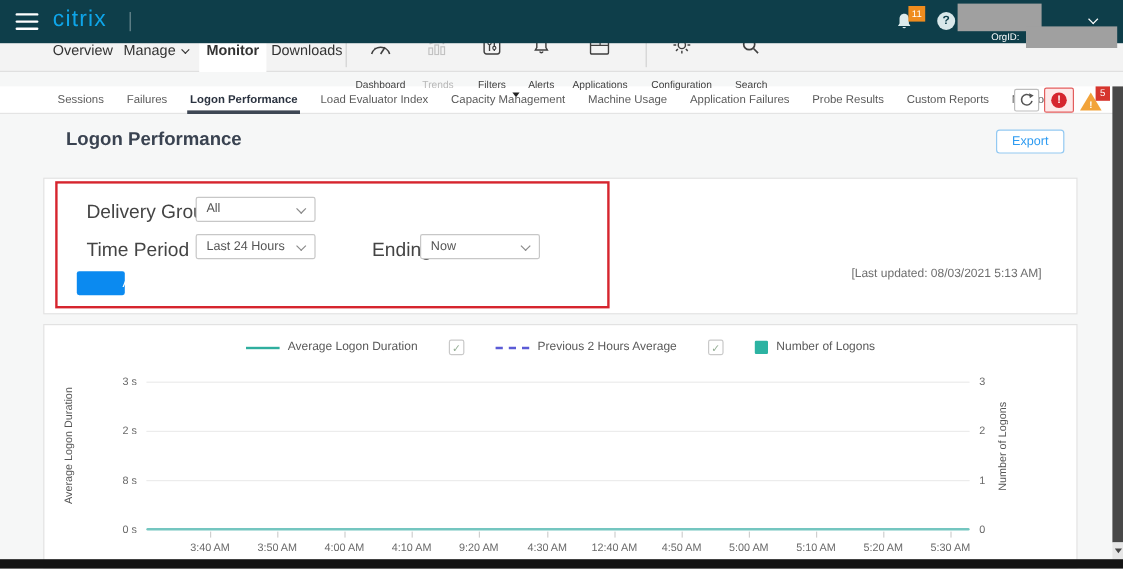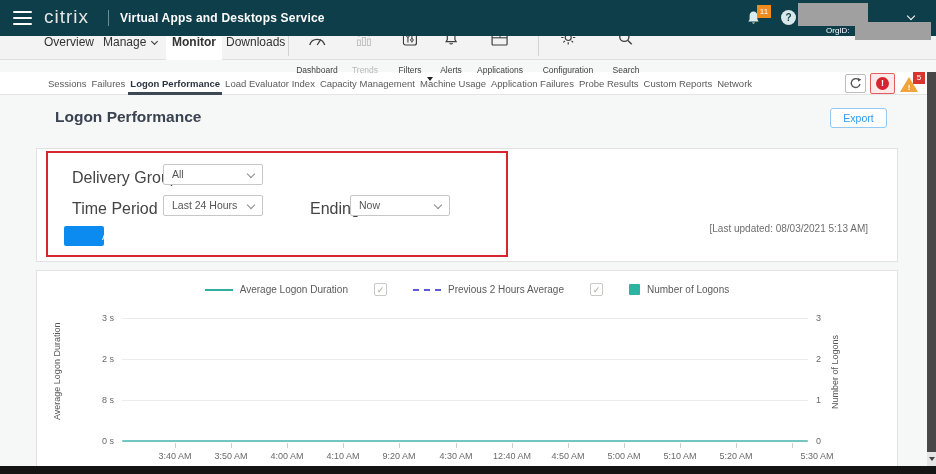--- a/index.html
+++ b/index.html
@@ -3,21 +3,21 @@
 <meta charset="utf-8">
 <style>
   * { margin:0; padding:0; box-sizing:border-box; }
   body { font-family:"Liberation Sans", sans-serif; background:#fff; }
   .screen { position:relative; width:936px; height:474px; overflow:hidden; background:#f6f7f7; }
 
   
   .topbar { position:absolute; left:0; top:0; width:936px; height:36px; background:#0e3e4a; z-index:4; }
   .hamburger { position:absolute; left:13px; top:11px; width:19px; height:14px; cursor:pointer; }
   .hamburger span { display:block; width:19px; height:2.4px; background:#fff; border-radius:1px; margin-bottom:3.4px; }
-  .logo { position:absolute; left:44px; top:6px; font-size:19px; letter-spacing:1px; color:#e5e5e5; }
+  .logo { position:absolute; left:44px; top:6px; font-size:19px; letter-spacing:1px; color:#0ea5e9; }
   .logo-div { position:absolute; left:108px; top:10px; width:1px; height:16px; background:rgba(255,255,255,.4); }
   .product { position:absolute; left:120px; top:11px; font-size:12px; font-weight:bold; color:#fff; letter-spacing:.2px; }
   .bell-badge { position:absolute; left:757px; top:5px; min-width:14px; height:13px; background:#ef8c1e; color:#fff;
                 font-size:8px; line-height:13px; text-align:center; padding:0 1px; }
   .help-circle { position:absolute; left:781px; top:10px; width:15px; height:15px; border-radius:50%; background:#d9e8ea;
                  color:#0e3e4a; font-size:10px; font-weight:bold; text-align:center; line-height:15px; }
   .redact { position:absolute; background:#a0a0a0; z-index:6; }
   .redact1 { left:798px; top:3px; width:70px; height:23px; }
   .redact2 { left:855px; top:22px; width:76px; height:18px; }
   .org-label { position:absolute; left:826px; top:26px; font-size:8px; color:#fff; z-index:7; }
@@ -33,21 +33,21 @@
   .navdiv { position:absolute; top:4px; width:1px; height:28px; background:#d2d2d2; }
   .tool { position:absolute; top:5px; transform:translateX(-50%); text-align:center; color:#3f3f3f; cursor:pointer; }
   .tool .ic { height:17px; display:flex; align-items:flex-end; justify-content:center; }
   .tool .lb { font-size:8.5px; margin-top:19px; white-space:nowrap; }
   .tool.disabled { color:#b8b8b8; }
   .filters-caret { position:absolute; left:427px; top:53px; width:0; height:0;
                    border-left:3px solid transparent; border-right:3px solid transparent; border-top:4px solid #222; }
 
   
   .subnav { position:absolute; left:0; top:72px; width:936px; height:23px; background:#fff; border-bottom:1px solid #e4e4e4; z-index:2; }
-  .tabs { position:absolute; left:48px; top:0; height:23px; display:flex; gap:5px; align-items:center; font-size:9.5px; color:#5a5a5a; }
+  .tabs { position:absolute; left:48px; top:0; height:23px; display:flex; gap:19px; align-items:center; font-size:9.5px; color:#5a5a5a; }
   .tab { position:relative; height:23px; line-height:23px; white-space:nowrap; cursor:pointer; }
   .tab.active { color:#2b3340; font-weight:bold; }
   .tab.active::after { content:""; position:absolute; left:-2px; right:-2px; bottom:0; height:3px; background:#3e4754; }
   .refresh-btn { position:absolute; left:845px; top:74px; width:21px; height:19px; border:1px solid #bdbdbd; border-radius:2px;
                  background:#fff; display:flex; align-items:center; justify-content:center; cursor:pointer; z-index:3; }
   .error-btn { position:absolute; left:870px; top:73px; width:25px; height:21px; border:1px solid #e35d5d; border-radius:2px;
                background:#fdeaea; display:flex; align-items:center; justify-content:center; cursor:pointer; z-index:3; }
   .error-dot { width:13px; height:13px; border-radius:50%; background:#d6252e; color:#fff; font-size:9px; font-weight:bold;
                text-align:center; line-height:13px; }
   .warn-wrap { position:absolute; left:899px; top:72px; width:26px; height:22px; cursor:pointer; z-index:3; }
@@ -110,21 +110,20 @@
 <div class="screen">
 
   <div class="topbar">
     <div class="hamburger">
         <span></span>
         <span></span>
         <span></span>
       </div>
     <div class="logo">citrix</div>
     <div class="logo-div"></div>
-    <div class="product">Virtual Apps and Desktops Service</div>
     <svg width="15" height="17" style="position:absolute;left:746px;top:10px;">
       <path d="M7.5 1.5 C5 1.5 3.6 3.4 3.6 5.8 V9.5 L2.3 11.6 H12.7 L11.4 9.5 V5.8 C11.4 3.4 10 1.5 7.5 1.5 Z" fill="#dcebec"></path>
       <path d="M6 12.6 a1.6 1.6 0 0 0 3 0" fill="#dcebec"></path>
     </svg>
     <div class="bell-badge">11</div>
     <div class="help-circle">?</div>
     <div class="redact redact1"></div>
     <div class="org-label">OrgID:</div>
     <div class="redact redact2"></div>
     <i class="chev top-chev"></i>
@@ -314,21 +313,21 @@
   <div class="xlab" style="left:206px;">3:50 AM</div>
   <div class="xlab" style="left:262px;">4:00 AM</div>
   <div class="xlab" style="left:318px;">4:10 AM</div>
   <div class="xlab" style="left:374px;">9:20 AM</div>
   <div class="xlab" style="left:431px;">4:30 AM</div>
   <div class="xlab" style="left:487px;">12:40 AM</div>
   <div class="xlab" style="left:543px;">4:50 AM</div>
   <div class="xlab" style="left:599px;">5:00 AM</div>
   <div class="xlab" style="left:655px;">5:10 AM</div>
   <div class="xlab" style="left:711px;">5:20 AM</div>
-  <div class="xlab" style="left:792px;">5:30 AM</div>
+  <div class="xlab" style="left:767px;">5:30 AM</div>
 
   <div class="scroll-thumb"></div>
   <div class="scroll-arrow">
       <i></i>
     </div>
   <div class="bottom-bar"></div>
 
 </div>
 
 </body></html>

